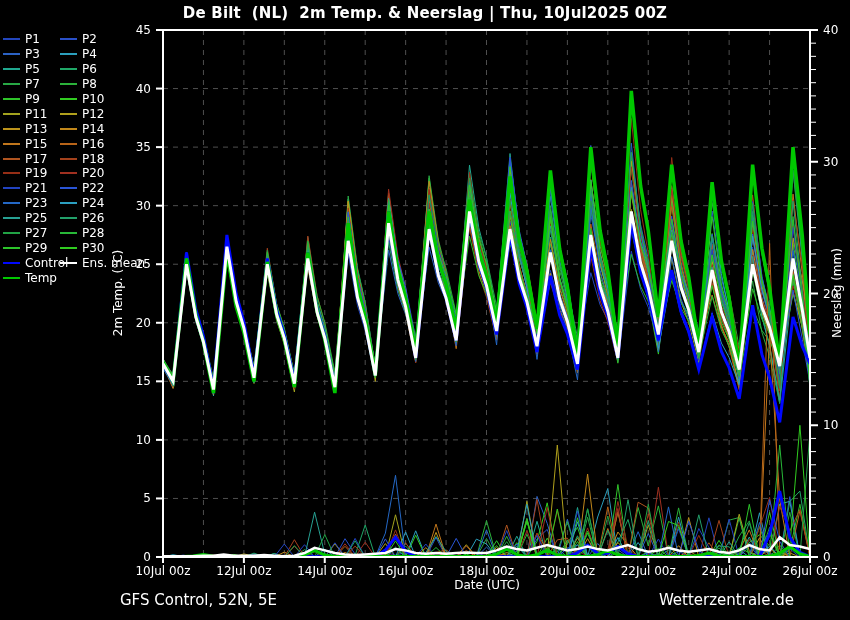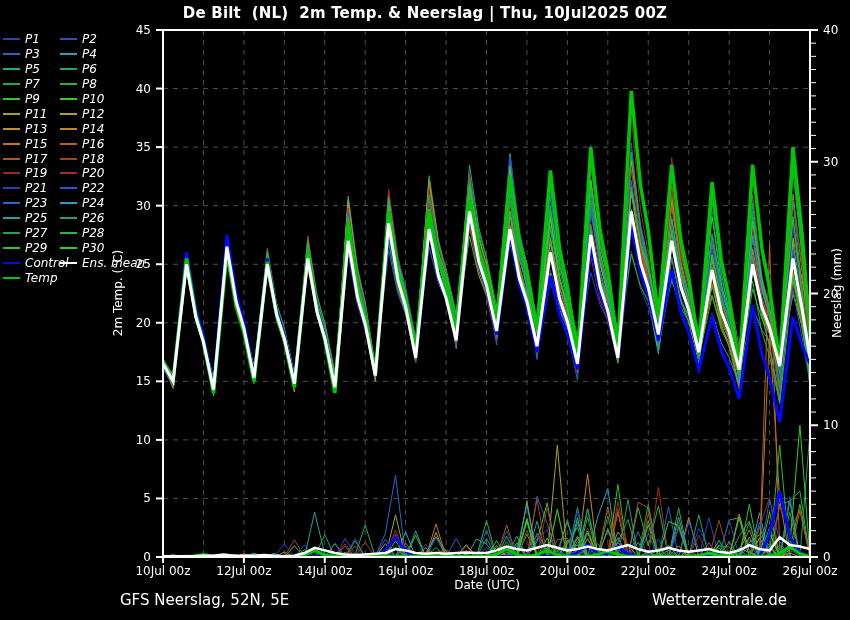--- a/index.html
+++ b/index.html
@@ -3,24 +3,24 @@
 <meta charset="utf-8">
 <style>
   html,body{margin:0;padding:0;background:#000;}
   body{width:850px;height:620px;position:relative;overflow:hidden;
        font-family:"DejaVu Sans","Liberation Sans",sans-serif;color:#fff;}
   .title{position:absolute;top:4px;left:0;width:850px;text-align:center;
          font-weight:bold;font-size:15px;white-space:pre;letter-spacing:.2px;}
   #legend{position:absolute;left:3px;top:32px;display:grid;
           grid-template-columns:57px auto;grid-auto-rows:14.9px;
           align-items:center;font-size:12px;line-height:12px;}
-  .li{display:flex;align-items:center;white-space:nowrap;font-style:italic;}
+  .li{display:flex;align-items:center;white-space:nowrap;}
   .sw{display:inline-block;width:17px;height:2px;margin-right:5px;flex:0 0 17px;}
   .ftl{position:absolute;left:120px;top:591px;font-size:15px;}
-  .ftr{position:absolute;right:63px;top:591px;font-size:15px;}
+  .ftr{position:absolute;right:56px;top:591px;font-size:15px;}
   svg{position:absolute;left:0;top:0;}
   svg text{font-family:"DejaVu Sans","Liberation Sans",sans-serif;}
 </style>
 </head>
 <body>
 
 <div class="title">De Bilt  (NL)  2m Temp. &amp; Neerslag | Thu, 10Jul2025 00Z</div>
 
 <div id="legend">
     <div class="li">
@@ -343,14 +343,14 @@
       <text x="823" y="429.25" text-anchor="start" fill="#fff" font-size="12">10</text>
       <text x="823" y="297.5" text-anchor="start" fill="#fff" font-size="12">20</text>
       <text x="823" y="165.75" text-anchor="start" fill="#fff" font-size="12">30</text>
       <text x="823" y="34" text-anchor="start" fill="#fff" font-size="12">40</text>
     </g>
   <text x="122" y="293" transform="rotate(-90 122 293)" text-anchor="middle" fill="#fff" font-size="12">2m Temp. (°C)</text>
   <text x="841" y="293" transform="rotate(-90 841 293)" text-anchor="middle" fill="#fff" font-size="12">Neerslag (mm)</text>
   <text x="487" y="589" text-anchor="middle" fill="#fff" font-size="12">Date (UTC)</text>
 </svg>
 
-<div class="ftl">GFS Neerslag, 52N, 5E</div>
+<div class="ftl">GFS Control, 52N, 5E</div>
 <div class="ftr">Wetterzentrale.de</div>
 
 </body></html>

